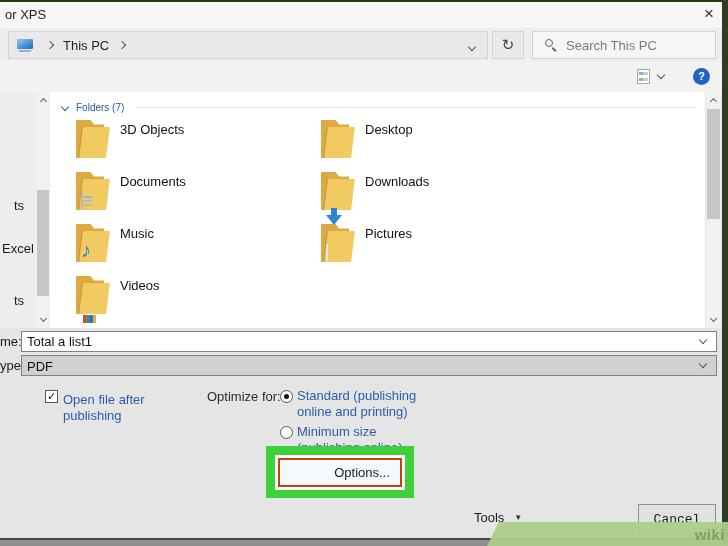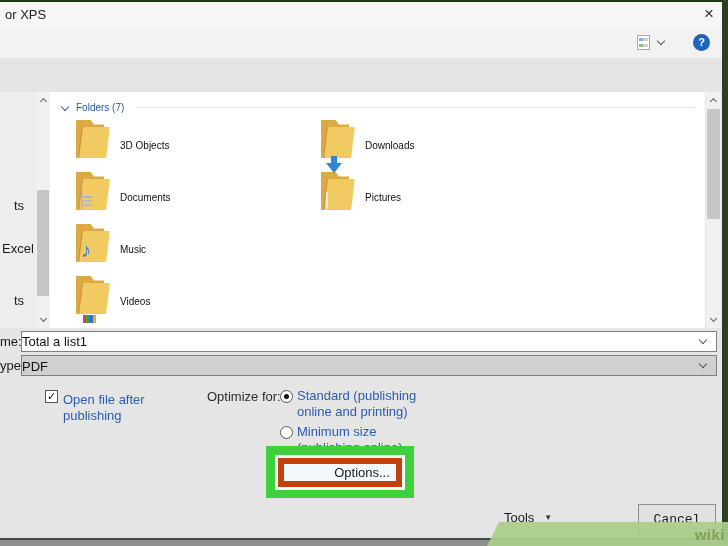--- a/index.html
+++ b/index.html
@@ -76,21 +76,21 @@
 
   .folder-grid { display:grid; grid-template-columns:245px 245px; grid-template-rows:repeat(4,52px);
                  grid-auto-flow:column; margin-left:24px; margin-top:2px; }
   .folder-item { display:flex; align-items:flex-start; }
   .fold { position:relative; width:34px; height:40px; flex:0 0 34px; margin-right:12px; }
   .f-back { position:absolute; left:2px; top:1px; right:4px; bottom:1px; background:#dca943;
             clip-path:polygon(0 0,52% 0,64% 12%,100% 12%,100% 100%,0 100%); border-radius:1px; }
   .f-front { position:absolute; left:7px; top:8px; right:0; bottom:1px; background:#f1cb62;
              transform:skewX(-7deg); border-radius:1px; box-shadow:-1px 0 0 rgba(160,110,20,.35); }
   .ovl { position:absolute; left:7px; bottom:3px; z-index:2; }
-  .folder-label { margin-top:21px; font-size:10px; color:#111; }
+  .folder-label { margin-top:3px; font-size:13px; color:#111; }
 
   
   .ic-cube { width:17px; height:16px; background:linear-gradient(155deg,#8fdbe6 32%,#25a7c0 33%);
              clip-path:polygon(50% 0,100% 22%,100% 78%,50% 100%,0 78%,0 22%); }
   .ic-doc { width:14px; height:18px; background:#fdfdfd; border:1px solid #b8b8b8; position:relative; }
   .ic-doc::before { content:""; position:absolute; left:2px; top:3px; width:8px; height:1.6px; background:#9bb4d8; box-shadow:0 4px 0 #b9b9b9, 0 8px 0 #b9b9b9; }
   .ic-note { color:#2f7fd6; font-size:20px; line-height:18px; }
   .ic-film { width:17px; height:14px; background:#2e3440; position:relative; }
   .ic-film::before { content:""; position:absolute; left:2px; top:3px; width:13px; height:8px;
                      background:linear-gradient(90deg,#d24a3e 25%,#3f9e4f 25% 50%,#3a6fd0 50% 75%,#d8b13a 75%); }
@@ -102,43 +102,43 @@
   .ic-pic { width:18px; height:13px; border:1px solid #e7e7e7; background:linear-gradient(#bfe0f2 55%,#3f9e55 55%); }
 
   
   .field-row { position:absolute; left:0; height:21px; }
   .field-label { position:absolute; left:0; top:3px; font-size:13px; color:#1a1a1a; }
   .field-box { position:absolute; left:21px; right:5px; top:0; height:21px; border:1px solid #808080;
                display:flex; align-items:center; }
   .fname-box { background:#ffffff; }
   .ftype-box { background:#d0d0d0; }
   .field-input { flex:1; border:none; outline:none; background:transparent; font-family:"Liberation Sans",sans-serif;
-                 font-size:13px; color:#111; }
+                 font-size:13px; color:#111; padding-left:5px; }
   .field-box .chev { margin-right:10px; }
 
   
   .blue { color:#2a5cb0; }
   .chk-box { position:absolute; left:45px; top:388px; width:13px; height:13px; background:#fff;
              border:1px solid #555; font-size:11px; line-height:11px; text-align:center; color:#111; }
   .chk-label { position:absolute; left:63px; top:390px; line-height:15.5px; }
   .opt-label { position:absolute; left:207px; top:387px; color:#2b2b2b; }
   .radio { position:absolute; left:280px; width:13px; height:13px; border:1px solid #555; border-radius:50%;
            background:#fff; }
   .radio .dot { position:absolute; left:3px; top:3px; width:5px; height:5px; border-radius:50%; background:#111; }
   .radio-label { position:absolute; left:297px; line-height:15.5px; }
 
   .green-box { position:absolute; left:266px; top:444px; width:148px; height:52px; background:#3ed13b;
                display:flex; align-items:center; justify-content:center; z-index:5; }
-  .options-btn { width:124px; height:29px; background:#f3f9fd; border:6px solid #c2410c;
+  .options-btn { width:124px; height:29px; background:#f3f9fd; border:2px solid #c2410c;
                  box-shadow:0 0 0 3px #fdfdfd; font-family:"Liberation Sans",sans-serif;
                  font-size:13px; color:#1a1a1a;padding-left:44px; }
 
   
   .tools { position:absolute; left:474px; top:508px; display:flex; align-items:center; }
-  .tools-label { margin-right:10px;margin-left:30px; }
+  .tools-label { margin-right:10px; }
   .tools-arrow { font-size:8px; color:#333; }
   .btn { position:absolute; top:502px; height:30px; font-family:"Liberation Sans",sans-serif; font-size:13px;
          color:#1a1a1a; text-align:center; }
   .publish-btn { left:529px; width:97px; background:#e5e5e5; border:1px solid #3b76c4; }
   .cancel-btn { left:638px; width:78px; background:#e1e1e1; border:1px solid #8f8f8f;font-family:Liberation Mono, monospace; }
 
   
   .watermark { position:absolute; left:487px; top:522px; width:241px; height:24px; z-index:9;
                background:rgba(171,206,138,.93); clip-path:polygon(12px 0,100% 0,100% 100%,0 100%);
                display:flex; align-items:center; justify-content:flex-end; padding-right:3px;
@@ -153,20 +153,40 @@
   <div class="frame-top"></div>
   <div class="frame-right"></div>
 
   <div class="dialog">
 
     <div class="titlebar">
       <span class="title-text">or XPS</span>
       <span class="close-btn">×</span>
     </div>
 
+    <div class="addr-row">
+      <div class="address-box">
+        <span class="pc-icon">
+            <i class="scr"></i>
+            <i class="base"></i>
+          </span>
+        <span class="chev right"></span>
+        <span class="crumb">This PC</span>
+        <span class="chev right"></span>
+        <span class="addr-drop"><span class="chev down"></span></span>
+      </div>
+      <div class="refresh-btn">↻</div>
+      <div class="search-box">
+        <span class="mag">
+            <i class="lens"></i>
+            <i class="stick"></i>
+          </span>
+        <input class="search-input" placeholder="Search This PC" style="">
+      </div>
+    </div>
 
     <div class="cmd-row">
       <div class="view-btn">
         <span class="view-ic"></span>
         <span class="chev down"></span>
       </div>
       <div class="help-btn">?</div>
     </div>
 
     <div class="main">
@@ -226,20 +246,28 @@
 
           <div class="folder-item">
             <span class="fold">
                 <i class="f-back"></i>
                 <i class="f-front"></i>
               <span class="ovl"><span class="ic-film"></span></span>
               </span>
             <span class="folder-label">Videos</span>
           </div>
 
+          <div class="folder-item">
+            <span class="fold">
+                <i class="f-back"></i>
+                <i class="f-front"></i>
+              <span class="ovl"><span class="ic-mon"></span></span>
+              </span>
+            <span class="folder-label">Desktop</span>
+          </div>
 
           <div class="folder-item">
             <span class="fold">
                 <i class="f-back"></i>
                 <i class="f-front"></i>
               <span class="ovl"><span class="ic-dl"><i class="stem"></i><i class="head"></i></span></span>
               </span>
             <span class="folder-label">Downloads</span>
           </div>
 

